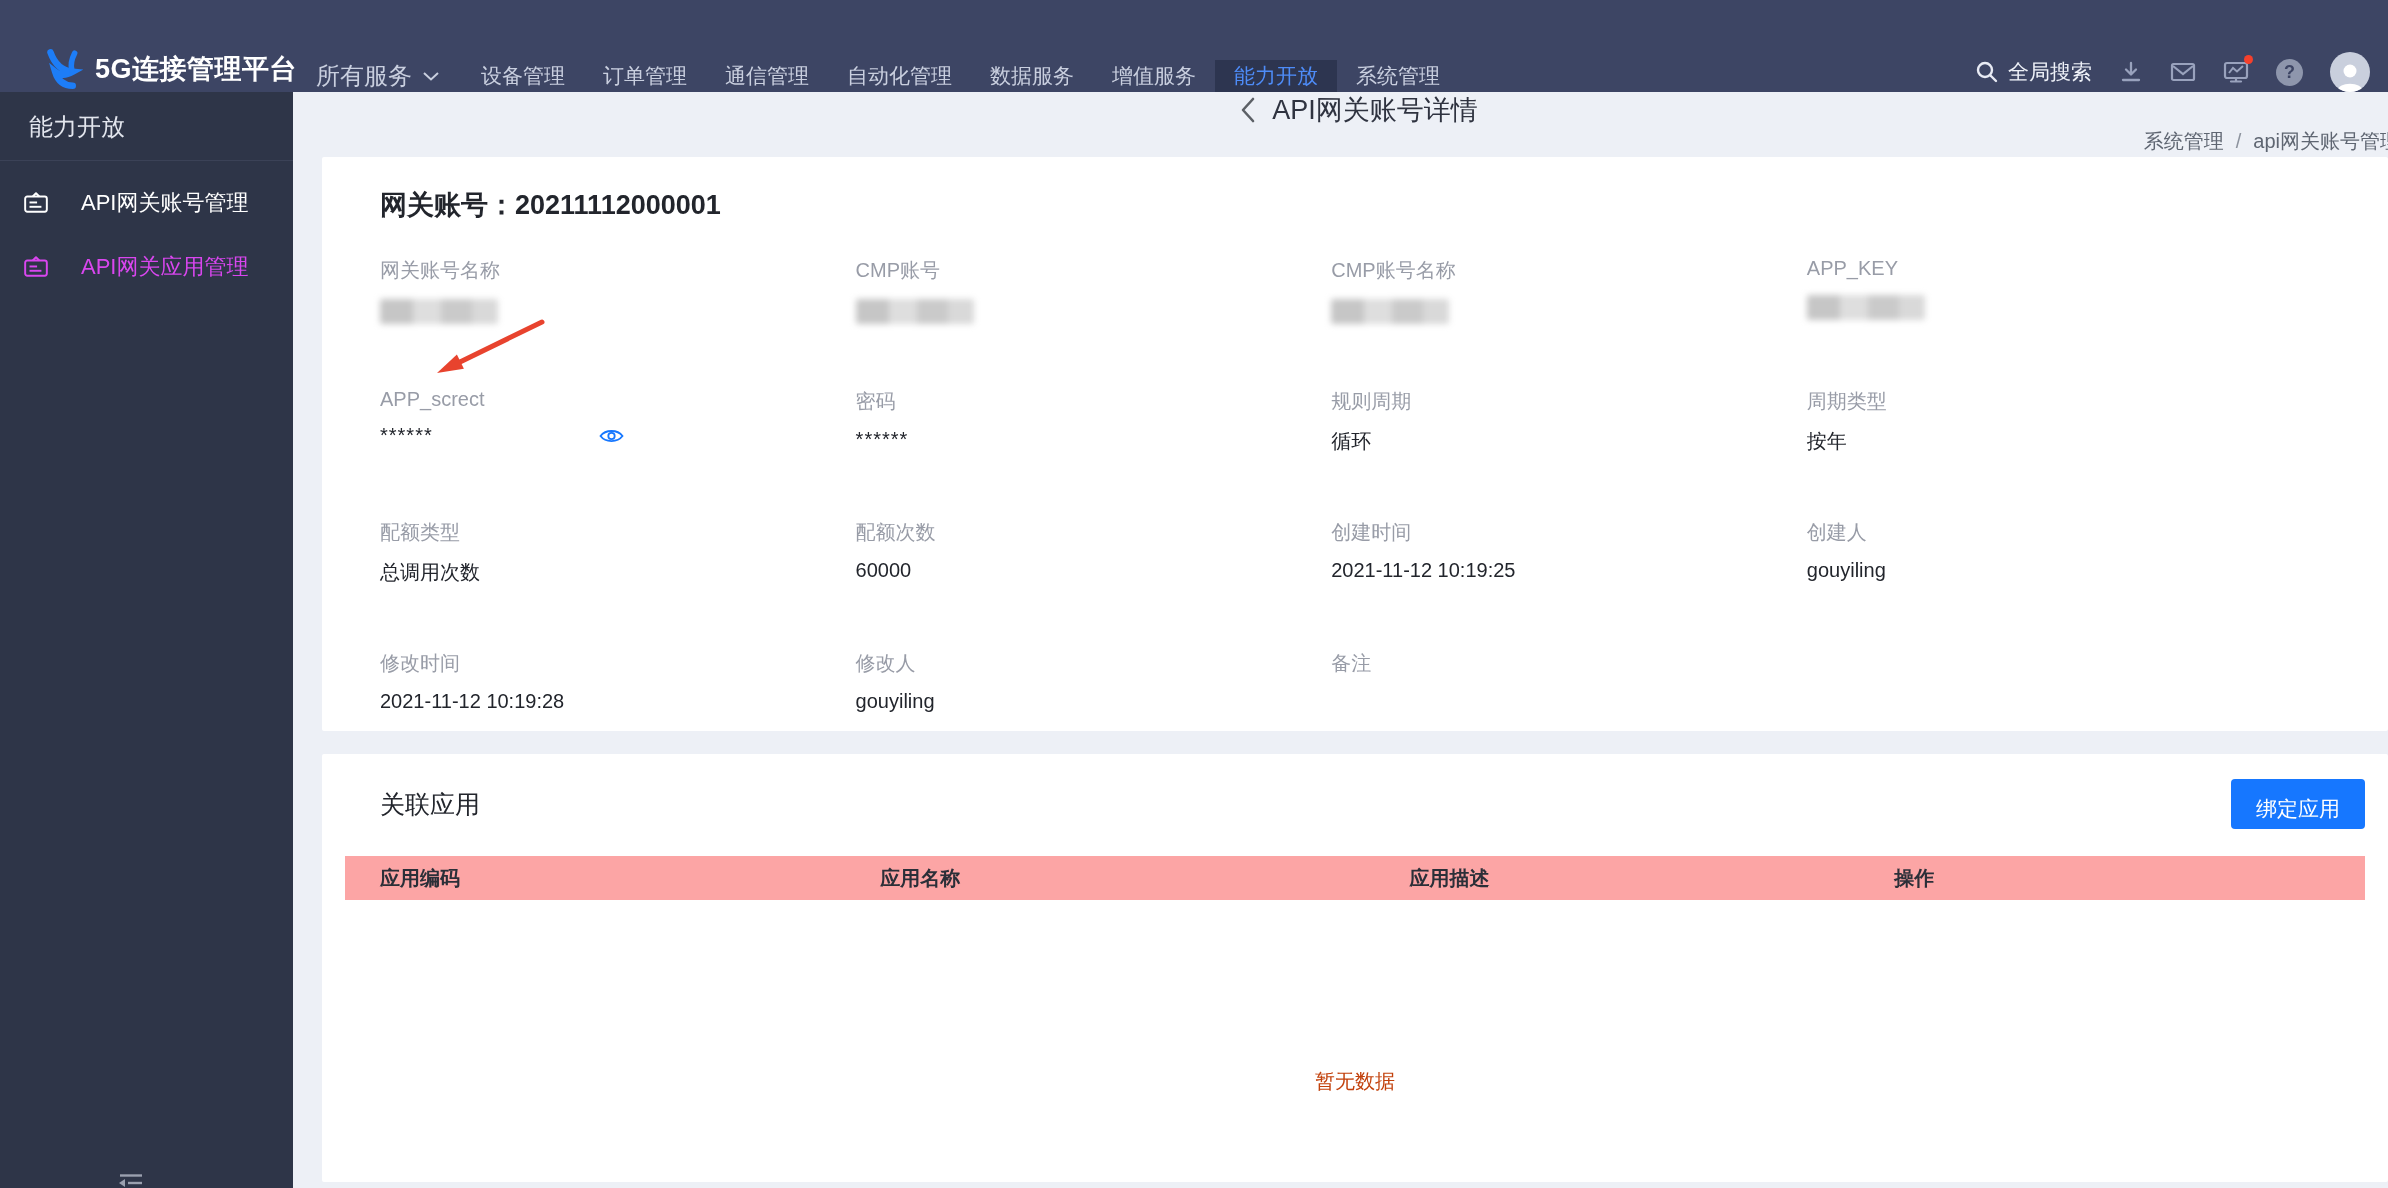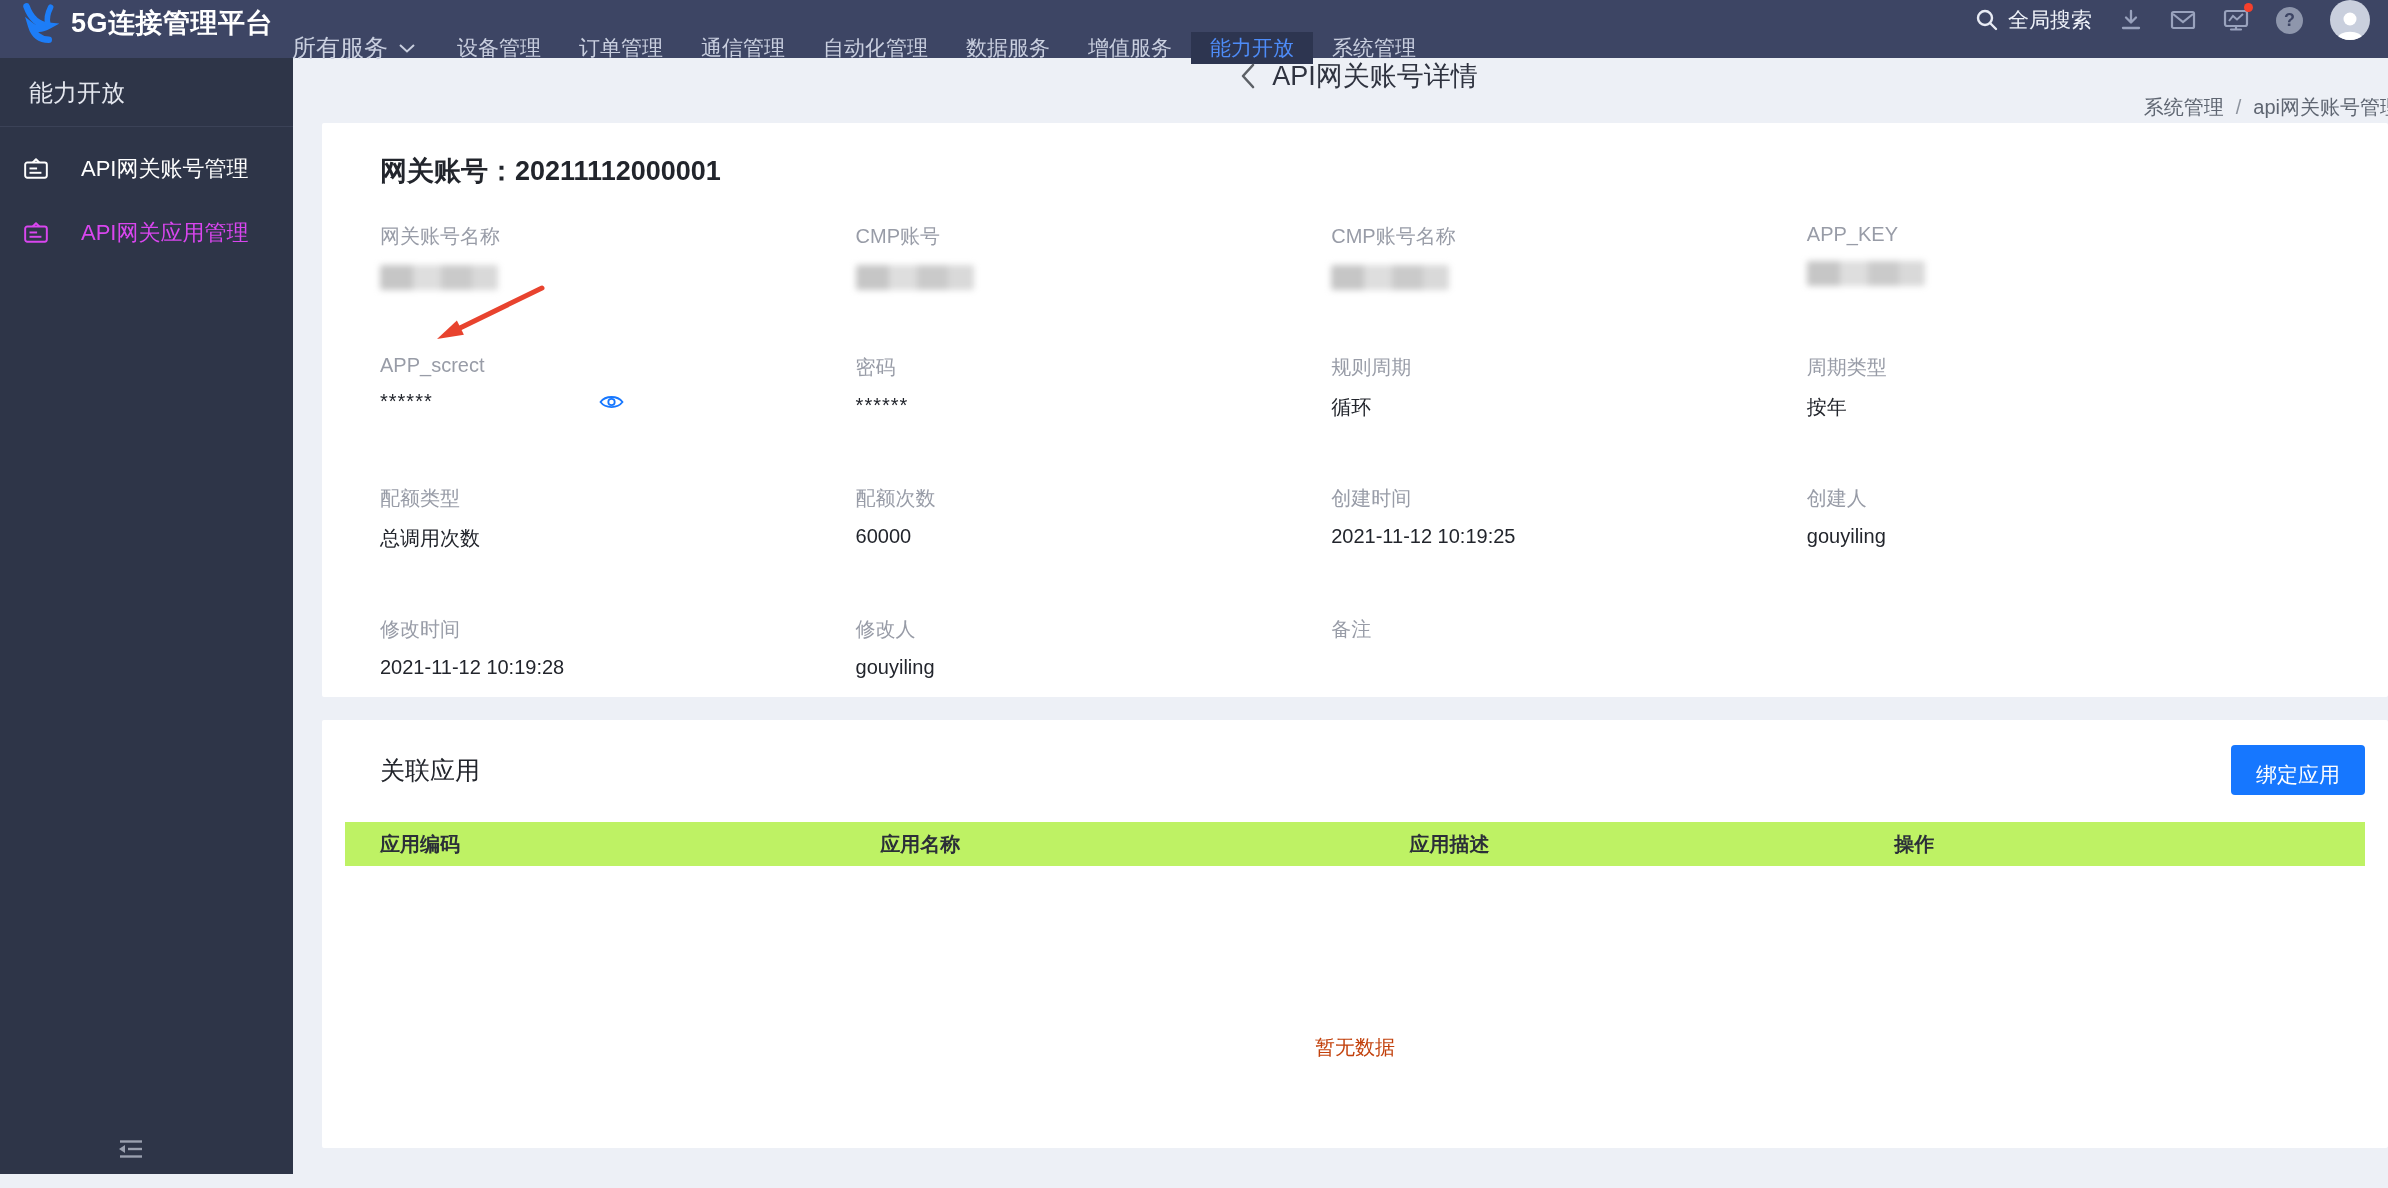--- a/index.html
+++ b/index.html
@@ -5,22 +5,22 @@
   * { box-sizing: border-box; margin: 0; padding: 0; }
   html, body { width: 2388px; height: 1188px; }
   body {
     font-family: "Liberation Sans", "DejaVu Sans", sans-serif;
     background: #edf0f6;
     overflow: hidden;
   }
 
   
   .topnav {
-    height: 58px; background: #3d4564;
-    display: flex; align-items: flex-start;
+    height: 92px; background: #3d4564;
+    display: flex; align-items: flex-end; padding-left: 24px;
   }
   .logo { width: 273px; flex-shrink: 0; display: flex; align-items: center; gap: 12px; padding-left: 20px; }
   .logo-text { color: #ffffff; font-size: 27px; font-weight: bold; letter-spacing: 0.5px; white-space: nowrap; }
   .nav-items { display: flex; align-items: stretch; }
   .nav-item {
     display: flex; align-items: center; padding: 0 19px;
     font-size: 21px; color: #c9cfdf; cursor: pointer; white-space: nowrap; margin-top: 32px;
   }
   .nav-item.all { font-size: 24px; gap: 10px; padding-right: 22px; }
   .nav-item.active { background: #2d3550; color: #4e8cf8; }
@@ -84,21 +84,21 @@
   .apps-card { margin-top: 23px; height: 428px; padding: 22px 23px 0; }
   .apps-head { display: flex; align-items: center; padding: 0 0 24px 35px; height: 80px; }
   .apps-title { font-size: 25px; font-weight: 500; color: #22252c; }
   .bind-btn {
     margin-left: auto; background: #1677ff; color: #ffffff; border: none; border-radius: 4px;
     height: 50px; padding: 16px 25px; font-size: 21px; cursor: pointer;
     font-family: "Liberation Sans", "DejaVu Sans", sans-serif;
   }
   .table-header {
     display: grid; grid-template-columns: 26.5% 26.2% 24% auto;
-    background: #bef264; height: 44px; align-items: center;
+    background: #fca5a5; height: 44px; align-items: center;
     font-size: 20px; font-weight: bold; color: #2b2f38;
   }
   .table-header .th:first-child { padding-left: 35px; }
   .table-empty { text-align: center; padding-top: 168px; color: #c2410c; font-size: 20px; }
 </style>
 </head>
 <body>
 
 <header class="topnav">
   <div class="logo">

